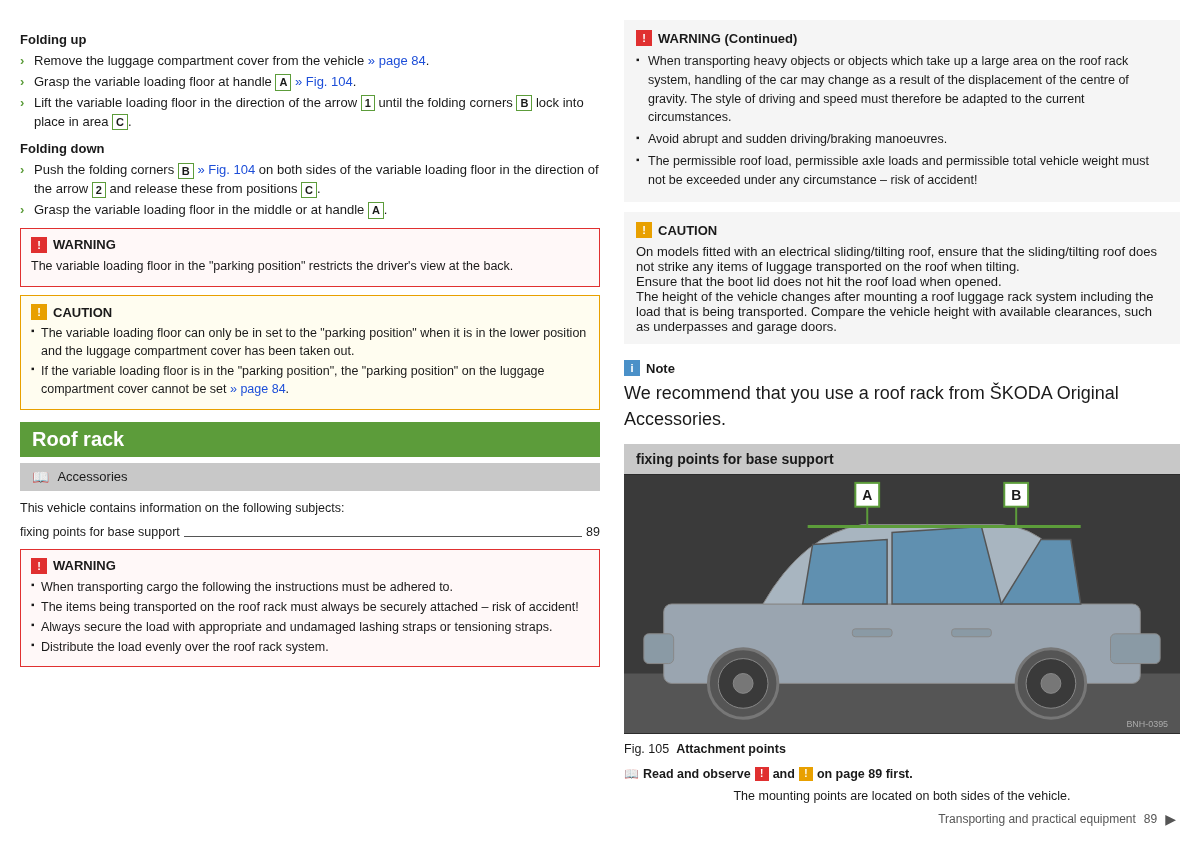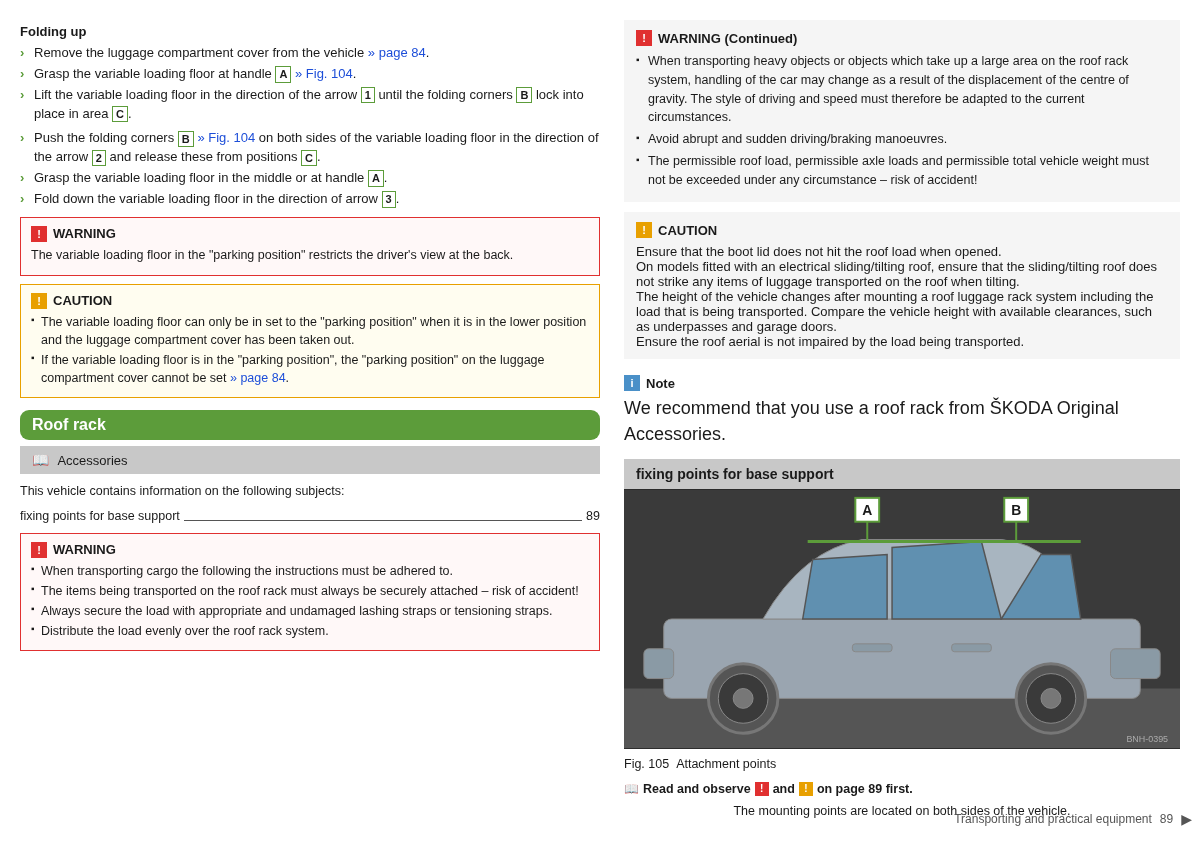--- a/index.html
+++ b/index.html
@@ -26,21 +26,21 @@
       flex: 1;
     }
 
     
     .section-heading {
       font-weight: bold;
       font-size: 13px;
       margin-bottom: 5px;
       margin-top: 10px;
     }
-    .section-heading:first-child { margin-top: 4px; }
+    .section-heading:first-child { margin-top: 12px; }
 
     
     .bullet-list {
       list-style: none;
       padding: 0;
       margin-bottom: 6px;
     }
     .bullet-list li {
       padding-left: 14px;
       position: relative;
@@ -145,24 +145,23 @@
       font-size: 10px;
     }
     .alert-box.warn-box { border-color: #e03030; background: #fff8f8; }
     .alert-box.caution-box { border-color: #e8a000; background: #fffdf0; }
 
     
     .green-section-bar {
       background: #5c9c3a;
       color: #fff;
       font-weight: bold;
-      font-size: 16px;
+      font-size: 20px;
       padding: 6px 12px;
       margin: 12px 0 6px 0;
-      border-radius: 9px;
     }
 
     
     .grey-intro-bar {
       background: #c8c8c8;
       color: #1a1a1a;
       font-size: 13px;
       padding: 6px 12px;
       margin-bottom: 8px;
       display: flex;
@@ -267,21 +266,21 @@
     }
     .car-svg {
       width: 100%;
       height: 100%;
     }
 
     .fig-caption {
       font-size: 12.5px;
       margin: 6px 0 8px 0;
     }
-    .fig-caption strong { font-weight: normal; }
+    .fig-caption strong { font-weight: bold; }
 
     .read-observe {
       font-size: 12.5px;
       display: flex;
       align-items: center;
       gap: 4px;
       margin-bottom: 6px;
     }
     .book-sm {
       font-size: 12px;
@@ -291,21 +290,21 @@
       font-size: 12.5px;
       line-height: 1.5;
       margin-bottom: 4px;
       text-align: center;
     }
 
     
     .page-footer {
       position: absolute;
       bottom: 18px;
-      right: 8px;
+      right: 24px;
       font-size: 12px;
       color: #555;
       display: flex;
       align-items: center;
       gap: 8px;
     }
     .footer-arrow {
       color: #555;
       font-size: 14px;
     }
@@ -329,31 +328,29 @@
         Remove the luggage compartment cover from the vehicle <span class="link-text">» page 84</span>.
       </li>
       <li>
         Grasp the variable loading floor at handle <span class="lbl">A</span> <span class="link-text">» Fig. 104</span>.
       </li>
       <li>
         Lift the variable loading floor in the direction of the arrow <span class="lbl-num">1</span> until the folding corners <span class="lbl">B</span> lock into place in area <span class="lbl">C</span>.
       </li>
     </ul>
 
+    <div class="section-heading">Folding down</div>
 
     <ul class="bullet-list">
       <li>
         Push the folding corners <span class="lbl">B</span> <span class="link-text">» Fig. 104</span> on both sides of the variable loading floor in the direction of the arrow <span class="lbl-num">2</span> and release these from positions <span class="lbl">C</span>.
       </li>
       <li>
         Grasp the variable loading floor in the middle or at handle <span class="lbl">A</span>.
       </li>
-      <li>
-        Fold down the variable loading floor in the direction of arrow <span class="lbl-num">3</span>.
-      </li>
     </ul>
 
     <div class="alert-box warn-box">
       <div class="alert-title">
         <span class="alert-icon-warn">!</span>
         <span>WARNING</span>
       </div>
       <div class="alert-body">
         <p>The variable loading floor in the "parking position" restricts the driver's view at the back.</p>
       </div>
@@ -415,24 +412,23 @@
         <div class="blt">The permissible roof load, permissible axle loads and permissible total vehicle weight must not be exceeded under any circumstance – risk of accident!</div>
       </div>
     </div>
 
     <div class="right-caution-box">
       <div class="cb-title">
         <span class="alert-icon-caution">!</span>
         <span>CAUTION</span>
       </div>
       <div class="wb-body">
+        <div class="blt">On models fitted with an electrical sliding/tilting roof, ensure that the sliding/tilting roof does not strike any items of luggage transported on the roof when tilting.</div>
         <div class="blt">Ensure that the boot lid does not hit the roof load when opened.</div>
-        <div class="blt">On models fitted with an electrical sliding/tilting roof, ensure that the sliding/tilting roof does not strike any items of luggage transported on the roof when tilting.</div>
         <div class="blt">The height of the vehicle changes after mounting a roof luggage rack system including the load that is being transported. Compare the vehicle height with available clearances, such as underpasses and garage doors.</div>
-        <div class="blt">Ensure the roof aerial is not impaired by the load being transported.</div>
       </div>
     </div>
 
     <div class="right-note-box">
       <div class="nb-title">
         <span class="alert-icon-note">i</span>
         <span>Note</span>
       </div>
       <p style="font-size:18px;">We recommend that you use a roof rack from ŠKODA Original Accessories.</p>
     </div>

